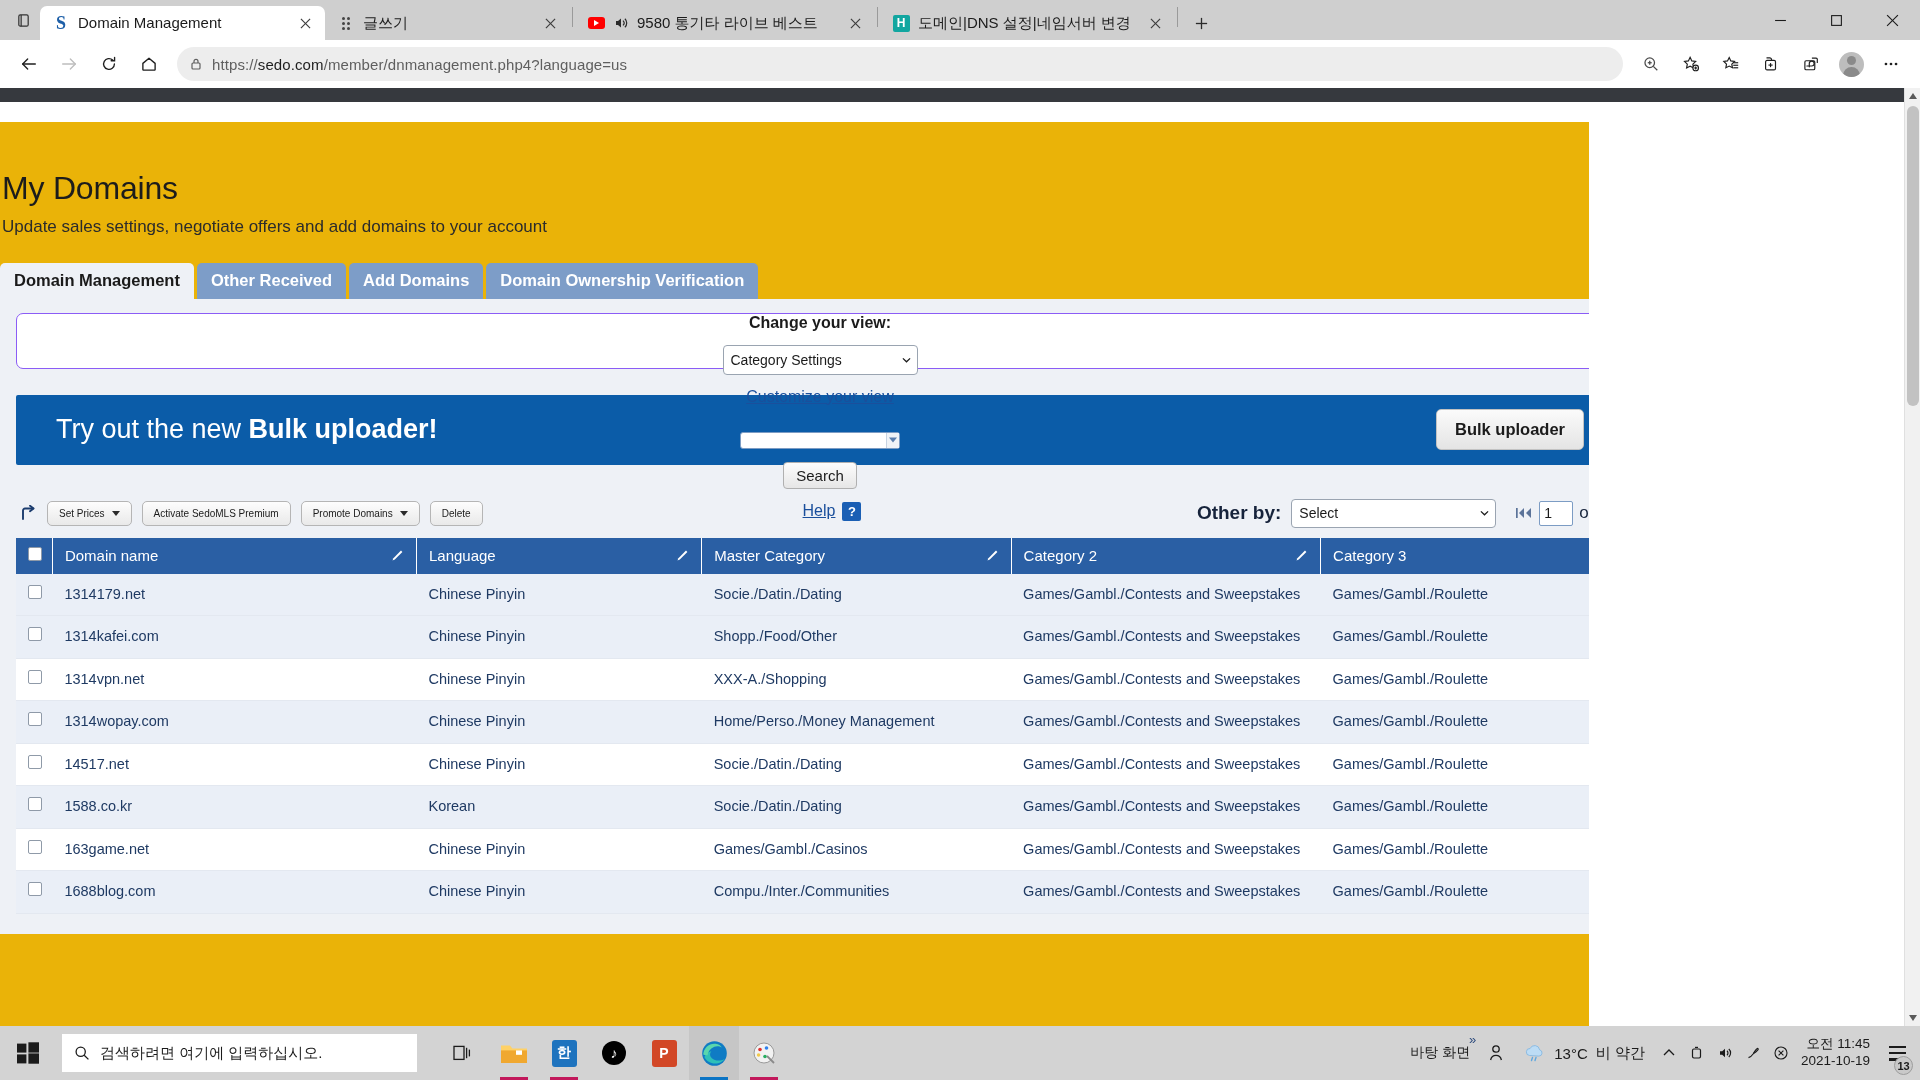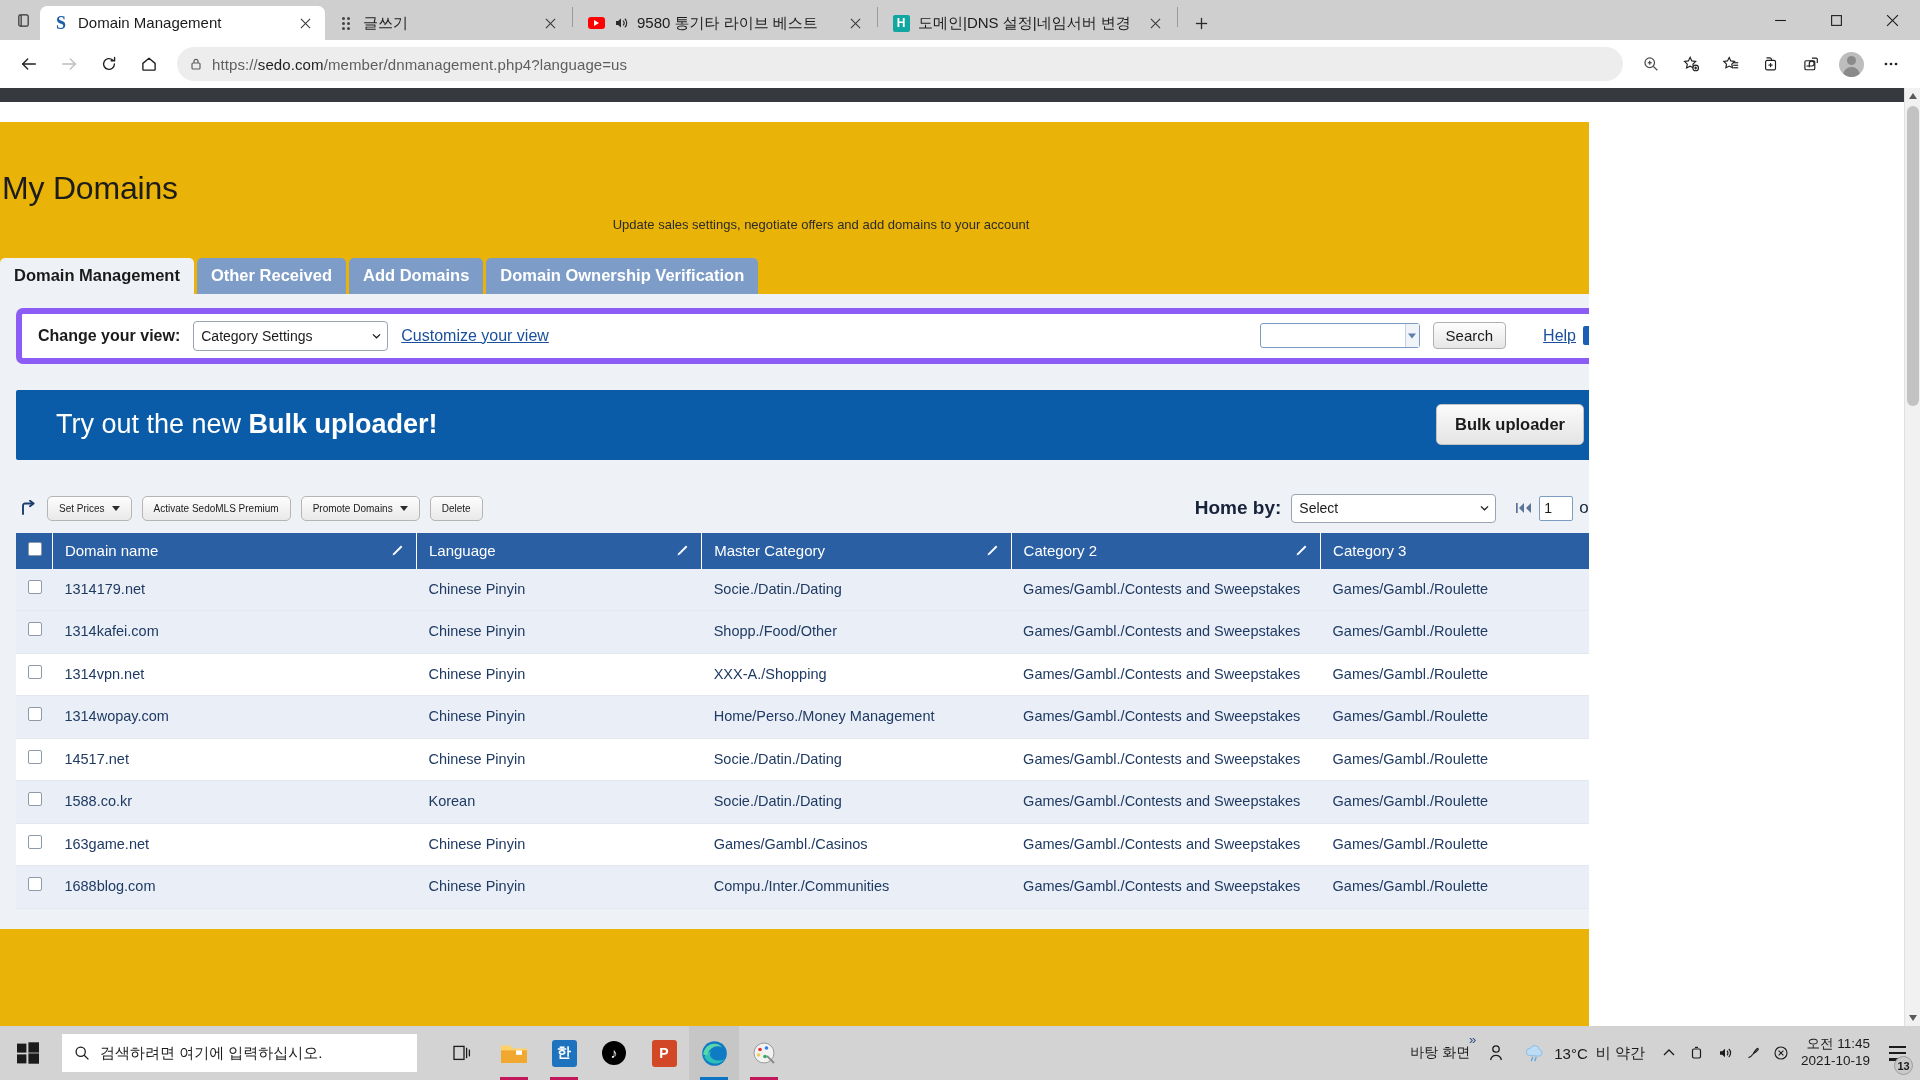--- a/index.html
+++ b/index.html
@@ -110,37 +110,37 @@
   .page {
     position: absolute; top: 14px; left: 0; width: 1589px; bottom: 0;
     background: #eab308; overflow: hidden; margin-top: 20px;
   }
   .content { width: 1640px; margin: 0 auto; padding-top: 48px; }
 
   h1.page-title {
     font-size: 32px; font-weight: normal; color: #1c1c1c; letter-spacing: -0.2px;
     padding-left: 2px;
   }
-  .subtitle { font-size: 13px; color: #2b2b2b; margin-top: 10px; padding-left: 2px; text-align: center; }
+  .subtitle { font-size: 17px; color: #2b2b2b; margin-top: 10px; padding-left: 2px; }
 
   
   .ptabs { display: flex; align-items: flex-end; gap: 3px; margin-top: 26px; }
   .ptab {
     border-radius: 5px 5px 0 0; font-weight: bold; font-size: 16.5px;
     padding: 9px 14px 10px; line-height: 1;
   }
   .ptab.active { background: #eef1f6; color: #1a1a1a; }
   .ptab.idle { background: #7d9dc8; color: #ffffff; }
 
   .panel { background: #eef1f6; padding: 14px 16px 20px; }
 
   
   .viewbar {
-    background: #ffffff; border: 6px solid #8b5cf6; border-radius: 7px;
-    height: 56px; display: flex; align-items: center; padding: 0 16px; gap: 13px;
+    background: #ffffff; border: 1px solid #8b5cf6; border-radius: 7px;
+    height: 56px; display: flex; align-items: center; padding: 0 16px; gap: 13px; flex-direction: column;
   }
   .viewbar .lbl { font-size: 16px; font-weight: bold; color: #1b1b1b; }
   .sel-view {
     width: 195px; height: 30px; font-size: 14px; color: #1b1b1b;
     border: 1px solid #9aa4b1; border-radius: 4px; background: #fff;
     padding: 0 22px 0 7px; appearance: none; -webkit-appearance: none;
     font-family: "Liberation Sans", sans-serif;
   }
   .selwrap { position: relative; display: inline-block; }
   .selwrap .caret {
@@ -594,21 +594,21 @@
               <svg class="dncar" viewBox="0 0 8 5" fill="#2b2b2b">
                   <polygon points="0,0 8,0 4,5"></polygon>
                 </svg>
             </button>
             <button class="btn-act">
               <span>Delete</span>
             </button>
 
             <span class="ab-spacer"></span>
 
-            <span class="sortlbl">Home by:</span>
+            <span class="sortlbl">Other by:</span>
             <span class="selwrap">
               <select class="sel-sort">
                 <option>Select</option>
               </select>
               <svg class="caret" viewBox="0 0 10 6" fill="none" stroke="#1b1b1b" stroke-width="1.4">
                   <polyline points="1,1.2 5,5 9,1.2"></polyline>
                 </svg>
             </span>
 
             <span class="pager">

